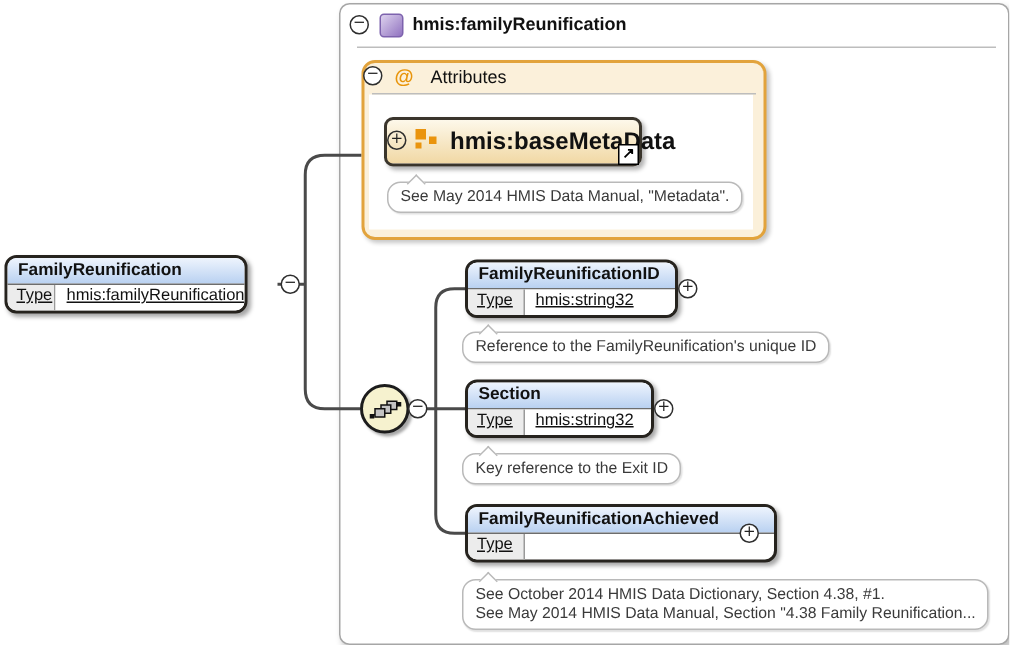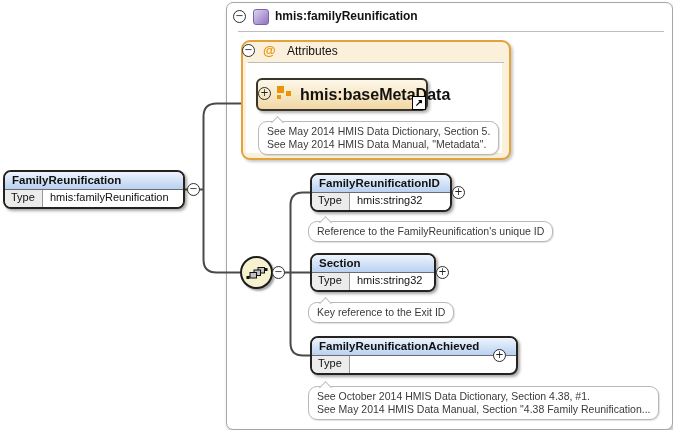--- a/index.html
+++ b/index.html
@@ -57,21 +57,21 @@
   
   .ebox{
     position:absolute;box-sizing:border-box;border:2px solid #26231e;border-radius:8px;
     overflow:hidden;background:#fff;box-shadow:2px 2px 3px rgba(0,0,0,0.35);z-index:3;
   }
   .ebox-header{
     height:18px;box-sizing:border-box;background:linear-gradient(180deg,#eef4fd 0%,#b9d1f1 100%);
     border-bottom:1px solid #6d6d6d;font-weight:bold;font-size:11.5px;padding:2px 0 0 7px;
     white-space:nowrap;
   }
-  .ebox-row{display:flex;height:17px;font-size:11px;}
+  .ebox-row{display:flex;height:17px;font-size:11px;text-decoration:underline;}
   .type-label{background:#ececec;width:38px;box-sizing:border-box;padding:1px 0 0 6px;border-right:1px solid #9a9a9a;}
   .type-value{background:#fff;flex:1;padding:1px 0 0 7px;white-space:nowrap;}
 
   
   .seq-circle{
     position:absolute;left:240px;top:256px;width:33px;height:33px;box-sizing:border-box;
     border:2px solid #1c1c1c;border-radius:50%;background:#f6f2cf;
     box-shadow:2px 2px 2px rgba(0,0,0,0.35);z-index:3;display:flex;align-items:center;justify-content:center;
   }
 
@@ -120,25 +120,24 @@
   <svg class="attr-icon" width="16" height="16">
     <rect x="1" y="1" width="7" height="7" fill="#ea940d"></rect>
     <rect x="1" y="10" width="4" height="4" fill="#ea940d"></rect>
     <rect x="10" y="6" width="5" height="5" fill="#ea940d"></rect>
   </svg>
   <div class="bmd-label">hmis:baseMetaData</div>
   <div class="link-icon">↗</div>
 
   <div class="note" style="left:258px;top:121px;">
     <span class="pointer" style="left:14px;"></span>
-    <div>See May 2014 HMIS Data Dictionary, Section 5.</div>
     <div>See May 2014 HMIS Data Manual, "Metadata".</div>
   </div>
 
-  <div class="ebox" style="left:3px;top:170px;width:182px;">
+  <div class="ebox" style="left:3px;top:170px;width:162px;">
     <div class="ebox-header">FamilyReunification</div>
     <div class="ebox-row">
       <span class="type-label">Type</span>
       <span class="type-value">hmis:familyReunification</span>
     </div>
   </div>
   <div class="toggle" style="left:187px;top:183px;">−</div>
 
   <div class="seq-circle">
     <svg width="22" height="16" viewBox="0 0 22 16">

